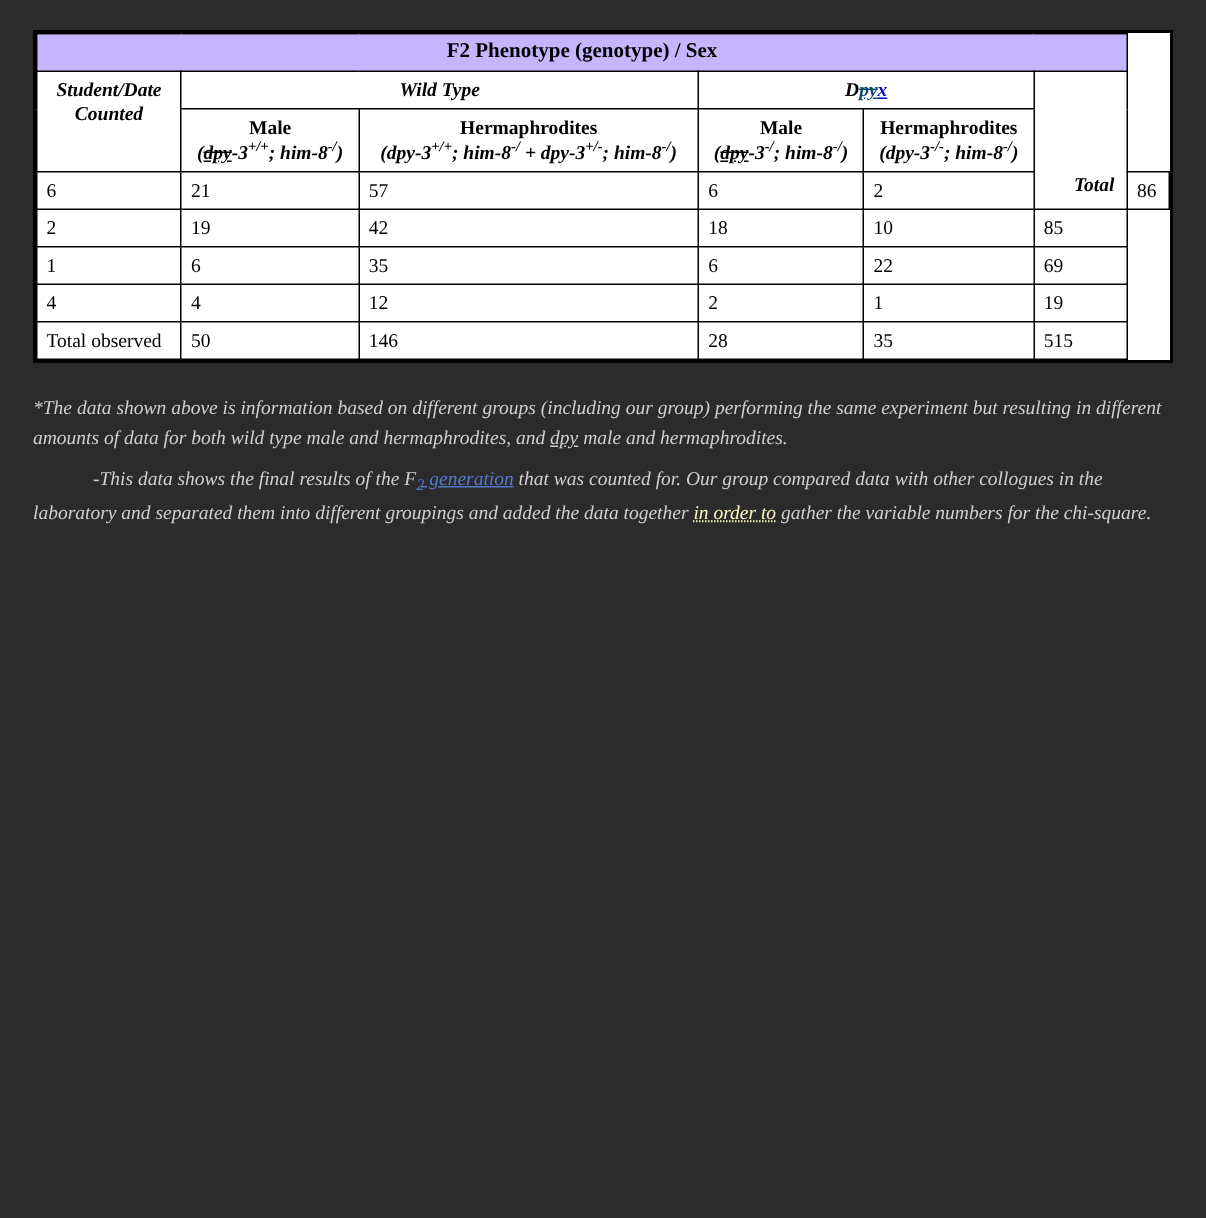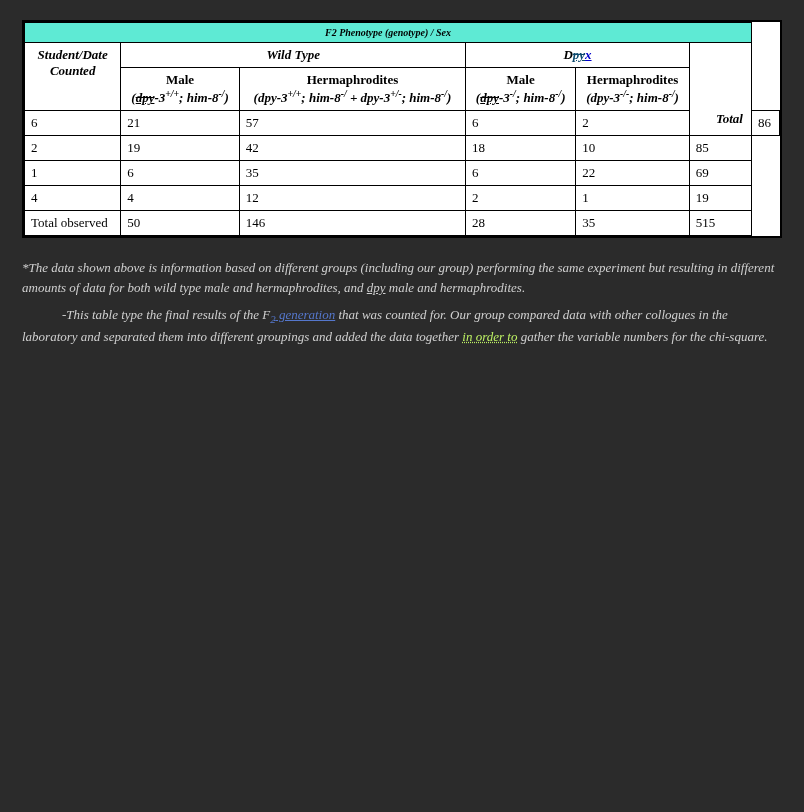--- a/index.html
+++ b/index.html
@@ -32,23 +32,22 @@
     th, td {
       border: 1px solid #000;
       padding: 4px 6px;
       text-align: left;
       vertical-align: top;
     }
 
     .title-row th {
       text-align: center;
       font-weight: bold;
-      font-size: 10px;
-      background-color: #5eead4;
-      font-style: italic;
+      font-size: 14px;
+      background-color: #c4b5fd;
     }
 
     .section-header th {
       text-align: center;
       font-weight: bold;
       background-color: #fff;
       font-style: italic;
     }
 
     .strikethrough-underline {
@@ -73,21 +72,21 @@
     }
 
     .annotation-text .f2-link {
       color: #5577cc;
       text-decoration: underline;
       text-align: center;
     }
 
     .annotation-text .order-underline {
       text-decoration: underline dotted;
-      color: #bef264;
+      color: #fef9c3;
       font-family: Liberation Serif, serif;
     }
 
     .indent { display: inline-block; margin-left: 40px; }
 
     .dpy-red {
       color: #0c4a6e;
       text-decoration: line-through underline;
     }
 
@@ -180,16 +179,16 @@
       </tr>
     </tbody>
       </table>
   </div>
 
   <div class="annotation-text">
     <p>
       <span>*The data shown above is information based on different groups (including our group) performing the same experiment but resulting in different amounts of data for both wild type male and hermaphrodites, and </span><span class="dpy-underline">dpy</span><span> male and hermaphrodites.</span>
     </p>
     <p style="margin-top: 8px;">
-      <span class="indent">-This table type the final results of the F</span><span class="f2-link"><sub>2</sub> generation</span><span> that was counted for. Our group compared data with other collogues in the laboratory and separated them into different groupings and added the data together <span class="order-underline">in order to</span> gather the variable numbers for the chi-square.</span>
+      <span class="indent">-This data shows the final results of the F</span><span class="f2-link"><sub>2</sub> generation</span><span> that was counted for. Our group compared data with other collogues in the laboratory and separated them into different groupings and added the data together <span class="order-underline">in order to</span> gather the variable numbers for the chi-square.</span>
     </p>
   </div>
 </div>
 
 </body></html>

